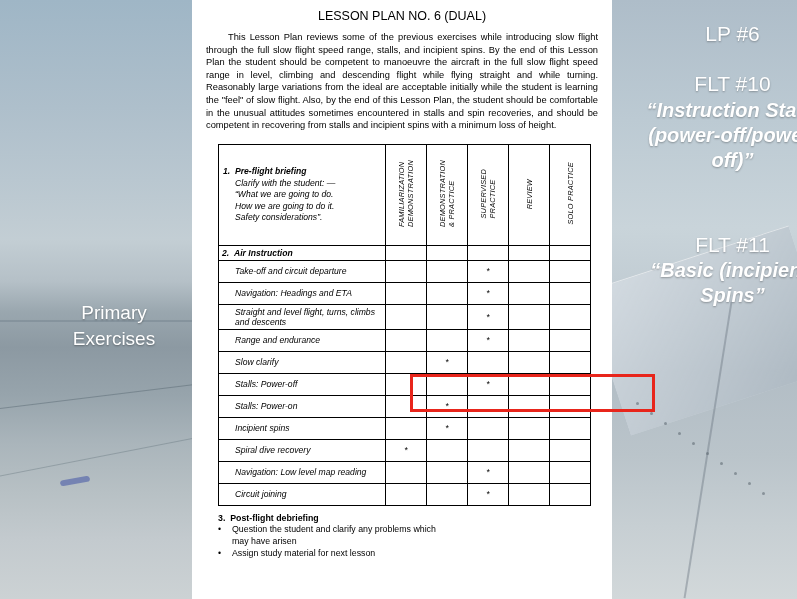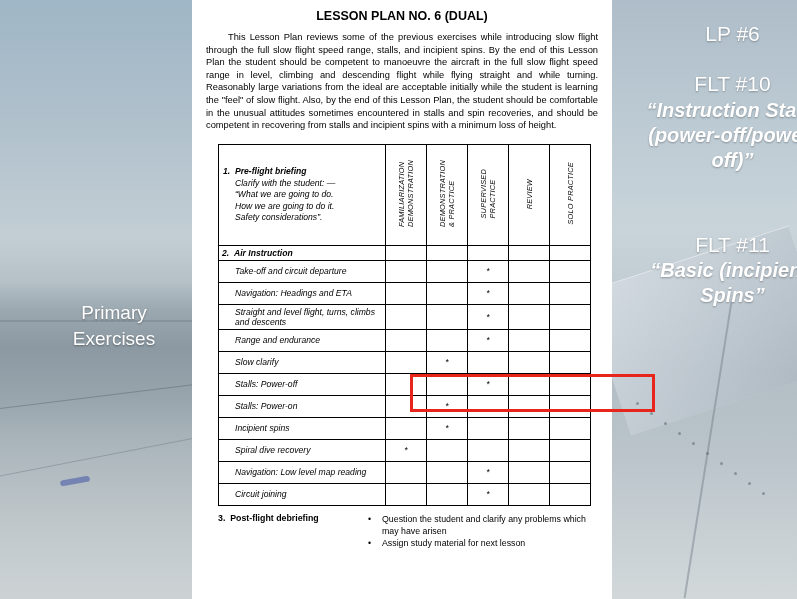--- a/index.html
+++ b/index.html
@@ -144,21 +144,21 @@
   
   .center {
     position: absolute;
     left: 192px; top: 0;
     width: 420px; height: 599px;
     background: #ffffff;
   }
   .lesson-title {
     text-align: center;
     font-size: 12.5px;
-    font-weight: bold;
+    font-weight: normal;
     color: #000;
     margin-top: 9px;
   }
   .intro {
     margin: 8px 14px 0 14px;
     font-size: 9.3px;
     line-height: 12.6px;
     text-align: justify;
     text-indent: 22px;
     color: #000;
@@ -226,21 +226,21 @@
   }
 
   
   .postflight {
     margin: 7px 0 0 26px;
     width: 372px;
     font-size: 8.8px;
     color: #000;
     position: relative;
   }
-  .pf-row { display: flex; }
+  .pf-row { display: flex; flex-direction: column; }
   .pf-left { width: 150px; font-weight: bold; }
   .pf-right { flex: 1; }
   .pf-item { display: flex; line-height: 12px; }
   .pf-bullet { width: 14px; }
   .pf-sub { padding-left: 14px; line-height: 12px; }
   .pf-gap { height: 8px; }
 </style>
 </head>
 <body>
 

